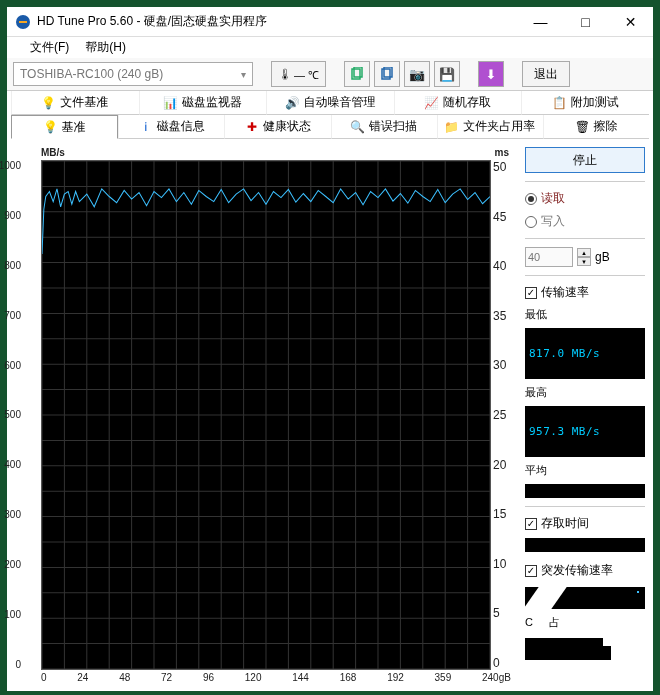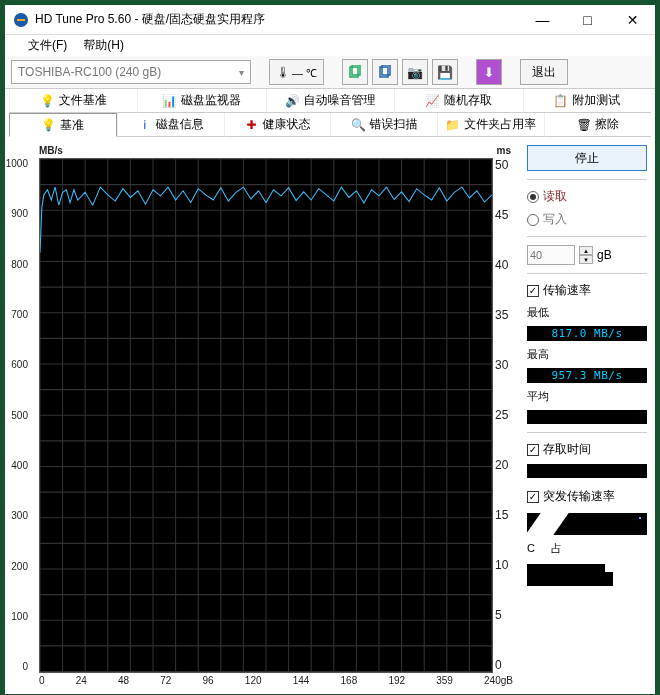--- a/index.html
+++ b/index.html
@@ -1,17 +1,17 @@
 <!DOCTYPE html>
 <html><head>
 <meta charset="utf-8">
 <style>
   * { box-sizing: border-box; font-family: "Microsoft YaHei", "Segoe UI", Tahoma, sans-serif; }
   body { margin: 0; background: #fff; }
-  .window { width: 660px; height: 695px; border: 5px solid #14532d; display: flex; flex-direction: column; background: #fff; }
+  .window { width: 660px; height: 695px; border: 7px solid #14532d; display: flex; flex-direction: column; background: #fff; }
   .titlebar { height: 30px; background: #fff; display: flex; align-items: center; padding: 0 0 0 8px; border-bottom: 1px solid #ddd; }
   .titlebar .logo { width: 16px; height: 16px; margin-right: 6px; }
   .titlebar .title { font-size: 12px; color: #000; flex: 0 0 auto; }
   .titlebar .spacer { flex: 1; }
   .titlebar .ctrl { width: 45px; height: 29px; display: flex; align-items: center; justify-content: center; font-size: 14px; color: #000; }
   .titlebar .ctrl.close { width: 45px; }
   .menubar { height: 22px; display: flex; align-items: center; padding: 0 15px; font-size: 12px; background: #fff; }
   .menubar .menuitem { padding: 2px 8px; }
   .toolbar { height: 34px; display: flex; align-items: center; padding: 3px 6px; gap: 4px; border-bottom: 1px solid #ccc; background: #f8f8f8; }
   .toolbar .drive-select { width: 240px; height: 24px; border: 1px solid #aaa; background: #fff; font-size: 12px; color: #777; padding: 0 6px; display: flex; align-items: center; position: relative; }
@@ -20,39 +20,39 @@
   .toolbar .temp { display:flex; align-items:center; gap:2px; border:1px solid #aaa; background:#f4f4f4; height:26px; padding:0 6px; font-size:11px;}
   .toolbar .exitbtn { width: 48px; height: 26px; border: 1px solid #aaa; background: #f4f4f4; font-size: 12px; display:flex; align-items:center; justify-content:center;}
   .tabrow { display: flex; padding: 0 4px; font-size: 12px; background:#fff; }
   .tabrow .tab { flex: 1; display: flex; align-items: center; justify-content: center; gap: 4px; height: 24px; border-bottom: 1px solid #ccc; border-left: 1px solid #eee; }
   .tabrow .tab .ic { width:14px; height:14px; display:inline-flex; align-items:center; justify-content:center; font-size:12px;}
   .tabrow.row2 .tab.active { background: #fff; border: 1px solid #999; border-bottom-color: #fff; font-weight: normal; }
   .content { flex: 1; display: flex; padding: 8px 8px 8px 4px; gap: 10px; background:#fff; }
   .chartcol { flex: 1; display: flex; flex-direction: column; }
   .chart-header { display:flex; font-size:10px; color:#222; justify-content:space-between; padding:0 6px 2px 30px;font-weight:bold;}
   .chart-wrap { position: relative; flex: 1; display: flex; }
-  .yaxis { width: 30px; display: flex; flex-direction: column; justify-content: space-between; align-items: flex-end; font-size: 10px; padding: 0 11px 0 0; color:#222;}
+  .yaxis { width: 30px; display: flex; flex-direction: column; justify-content: space-between; align-items: flex-end; font-size: 10px; padding: 0 20px 0 0; color:#222;}
   .yaxis2 { width: 24px; display: flex; flex-direction: column; justify-content: space-between; align-items: flex-start; font-size: 12px; padding: 0 0 0 2px; color:#222;}
   .plot { flex: 1; background: #000; position: relative; border:1px solid #555;}
   .plot .grid line { stroke: #333; stroke-width: 1; }
   .plot .series { stroke: #3cc0ff; stroke-width: 1; fill: none; }
   .xaxis { display: flex; justify-content: space-between; font-size: 10px; padding: 2px 4px 0 30px; color:#222;}
   .sidepanel { width: 120px; display: flex; flex-direction: column; gap: 6px; font-size: 12px; }
   .sidepanel .stopbtn { height: 26px; border: 1px solid #2f7bcc; background: #eaf3fc; text-align: center; line-height: 24px; font-size: 12px; color:#000;}
   .sidepanel hr { border:none; border-top:1px solid #ccc; margin:2px 0;}
   .sidepanel .radio, .sidepanel .check { display:flex; align-items:center; gap:4px; font-size:12px;}
   .sidepanel .radio .r { width:12px; height:12px; border:1px solid #666; border-radius:50%; display:inline-flex; align-items:center; justify-content:center;}
   .sidepanel .radio .r.sel::after { content:""; width:6px; height:6px; background:#333; border-radius:50%;}
   .sidepanel .check .c { width:12px; height:12px; border:1px solid #333; display:inline-flex; align-items:center; justify-content:center; font-size:10px; line-height:10px;}
   .sidepanel .spin { display:flex; align-items:center; gap:4px; }
   .sidepanel .spin input { width:48px; height:20px; font-size:11px; border:1px solid #aaa; padding:0 2px; color:#777;}
   .sidepanel .spin .ud { display:flex; flex-direction:column; }
   .sidepanel .spin .ud span { width:14px; height:9px; border:1px solid #aaa; font-size:7px; text-align:center; line-height:7px; background:#eee;}
   .sidepanel .lbl { font-size:11px; }
-  .sidepanel .valuebox { background:#000; color:#0cf; font-family: monospace; font-size:11px; padding:1px 4px; letter-spacing:0.5px;text-align:center;}
+  .sidepanel .valuebox { background:#000; color:#0cf; font-family: monospace; font-size:11px; padding:19px 4px; letter-spacing:0.5px;}
   .sidepanel .blackstrip { background:#000; height:14px;}
   .sidepanel .blackstripbig { background:#000; height:22px; margin-top:2px; position:relative;}
   .sidepanel .whiteslash { position:absolute; width:28px; height:22px; background:#fff; transform:skewX(-35deg); left:6px;}
   .sidepanel .bluepixel { position:absolute; width:2px; height:2px; background:#3cc0ff;}
 </style>
 </head>
 <body>
 
 <div class="window">
 

